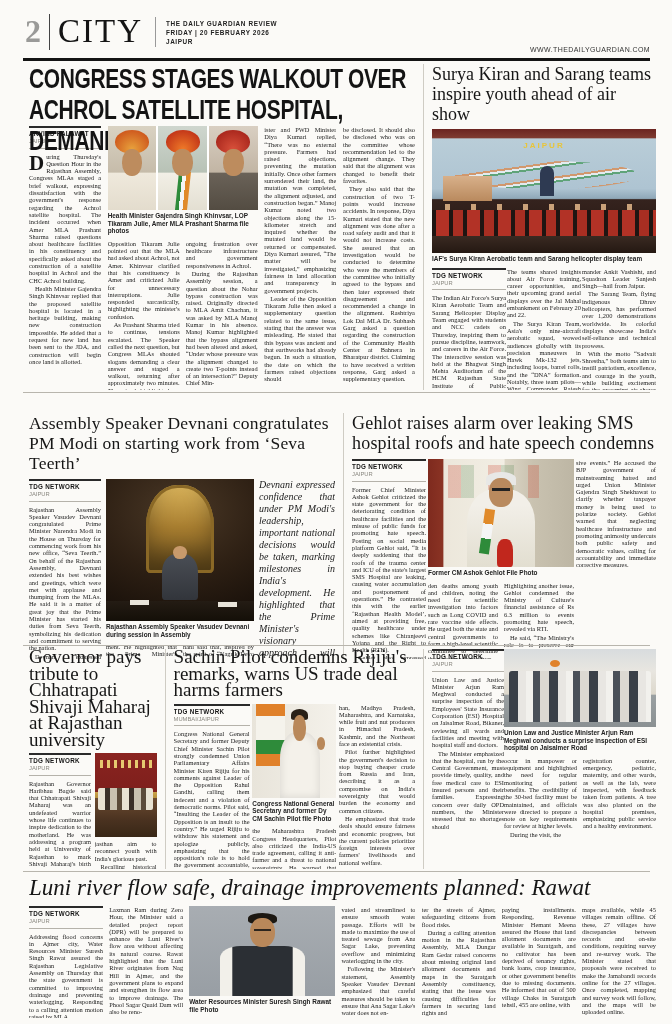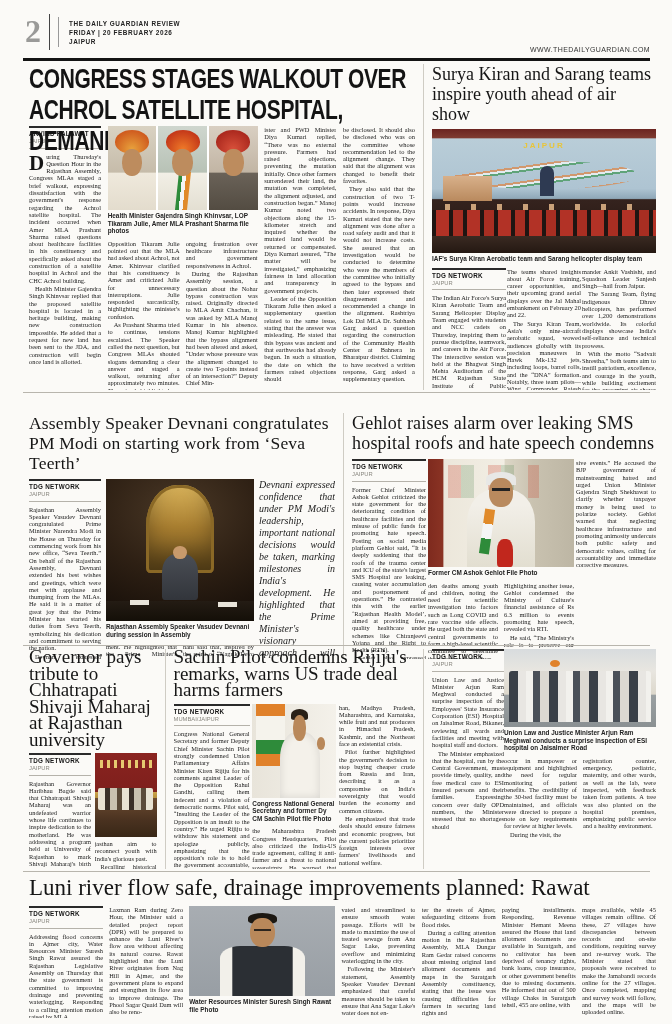--- a/index.html
+++ b/index.html
@@ -32,21 +32,21 @@
 
   
   .lead-hl-wrap { height:62px; overflow:visible; }
   .lead-hl { font-family:"Liberation Sans",sans-serif; font-weight:900; font-size:21px; line-height:24px;
              letter-spacing:-.4px; color:#141414; transform:scaleY(1.28); transform-origin:top left; width:386px; }
   .hl { font-weight:normal; color:#161616; }
   .hl-air { font-size:18px; line-height:20px; margin-bottom:5px; }
   .hl-b2  { font-size:17.5px; line-height:20px; letter-spacing:.2px; margin-bottom:6px; }
   .hl-geh { font-size:18px; }
   .hl-b3  { font-size:19px; line-height:16.5px; margin-bottom:5px; }
-  .hl-luni{ font-size:23px; line-height:25px; margin-bottom:6px; }
+  .hl-luni{ font-size:23px; line-height:25px; margin-bottom:6px;font-style:italic; }
   .lead-sub { font-size:15px; color:#222; padding:2px 0 5px 0; border-bottom:1px solid #3a3a3a; margin-bottom:6px; }
 
   
   .cols { display:flex; justify-content:space-between; }
   .c { text-align:justify; font-size:6.4px; line-height:7.3px; color:#222; overflow:hidden; }
   .c p { margin:0; }
   .c p + p { text-indent:6px; margin-top:1px; }
   .dropcap { float:left; font-size:21px; line-height:18px; font-weight:bold; padding:1px 2px 0 0; color:#141414; }
 
   .byline { font-family:"Liberation Sans",sans-serif; border-top:2px solid #2a2a2a; border-bottom:1px solid #b5b2aa;
@@ -139,20 +139,21 @@
 </style>
 </head>
 <body>
 
 <div class="page">
 
   <div class="masthead">
     <div class="mh-row">
       <div class="page-num">2</div>
       <div class="mh-vr"></div>
+      <div class="section-title">CITY</div>
       <div class="mh-vr2"></div>
       <div class="pub-info">
         <div>THE DAILY GUARDIAN REVIEW</div>
         <div>FRIDAY | 20 FEBRUARY 2026</div>
         <div>JAIPUR</div>
       </div>
     </div>
     <div class="website">WWW.THEDAILYGUARDIAN.COM</div>
   </div>
   <div class="mh-rule"></div>

